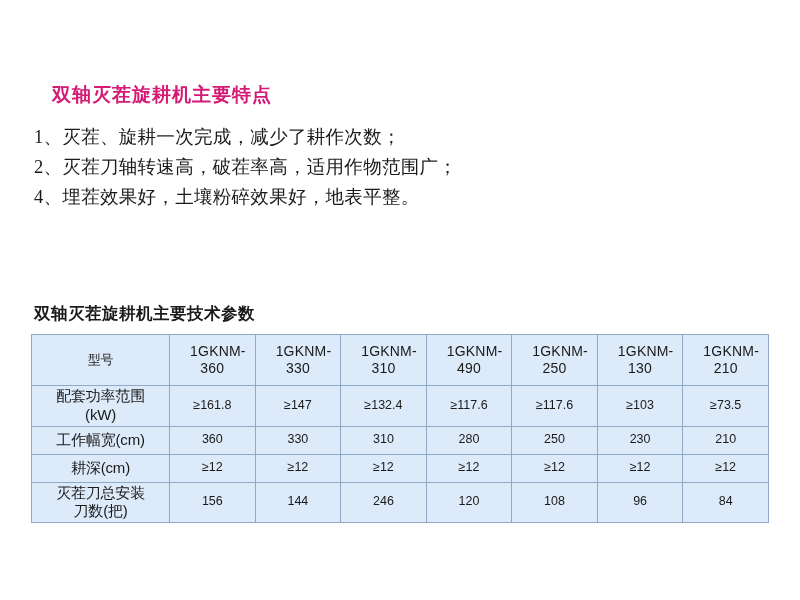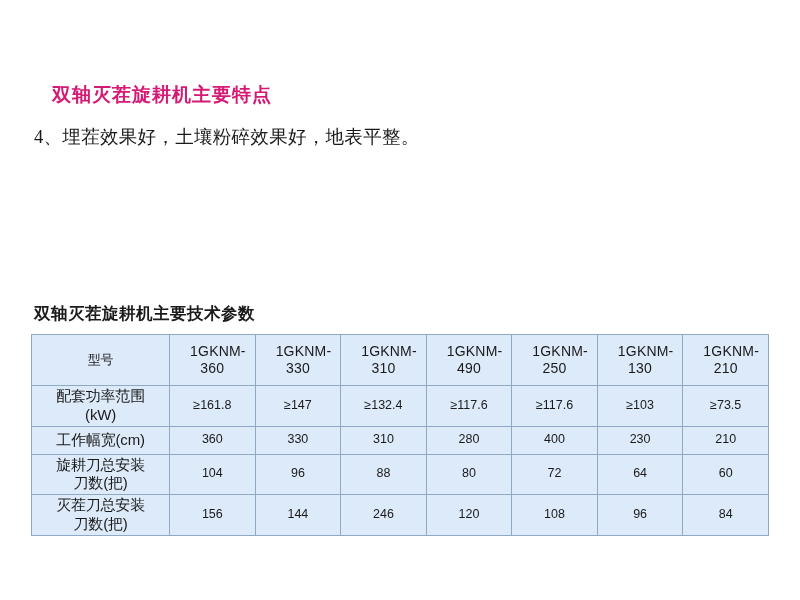--- a/index.html
+++ b/index.html
@@ -109,20 +109,22 @@
   .corner-br { right: -2px; bottom: -2px; border-top-left-radius: 16px; }
 </style>
 </head>
 <body>
 
 <div class="page">
 
   <div class="heading">双轴灭茬旋耕机主要特点</div>
 
   <div class="features">
+    <div class="feature-line">1、灭茬、旋耕一次完成，减少了耕作次数；</div>
+    <div class="feature-line">2、灭茬刀轴转速高，破茬率高，适用作物范围广；</div>
     <div class="feature-line">4、埋茬效果好，土壤粉碎效果好，地表平整。</div>
   </div>
 
   <div class="spec-title">双轴灭茬旋耕机主要技术参数</div>
 
   <div class="table-wrap">
     <table class="spec">
       <colgroup>
         <col class="col-first">
         <col class="col-data">
@@ -155,36 +157,36 @@
           <td>≥103</td>
           <td>≥73.5</td>
         </tr>
 
         <tr>
           <td class="label-cell">工作幅宽(cm)</td>
           <td>360</td>
           <td>330</td>
           <td>310</td>
           <td>280</td>
-          <td>400</td>
+          <td>250</td>
           <td>230</td>
           <td>210</td>
         </tr>
 
-
-        <tr>
-          <td class="label-cell">旋耕刀总安装刀数(把)</td>
-          <td>104</td>
-          <td>96</td>
-          <td>88</td>
-          <td>80</td>
-          <td>72</td>
-          <td>64</td>
-          <td>60</td>
-        </tr>
+        <tr>
+          <td class="label-cell">耕深(cm)</td>
+          <td>≥12</td>
+          <td>≥12</td>
+          <td>≥12</td>
+          <td>≥12</td>
+          <td>≥12</td>
+          <td>≥12</td>
+          <td>≥12</td>
+        </tr>
+
 
 
         <tr>
           <td class="label-cell">灭茬刀总安装刀数(把)</td>
           <td>156</td>
           <td>144</td>
           <td>246</td>
           <td>120</td>
           <td>108</td>
           <td>96</td>

